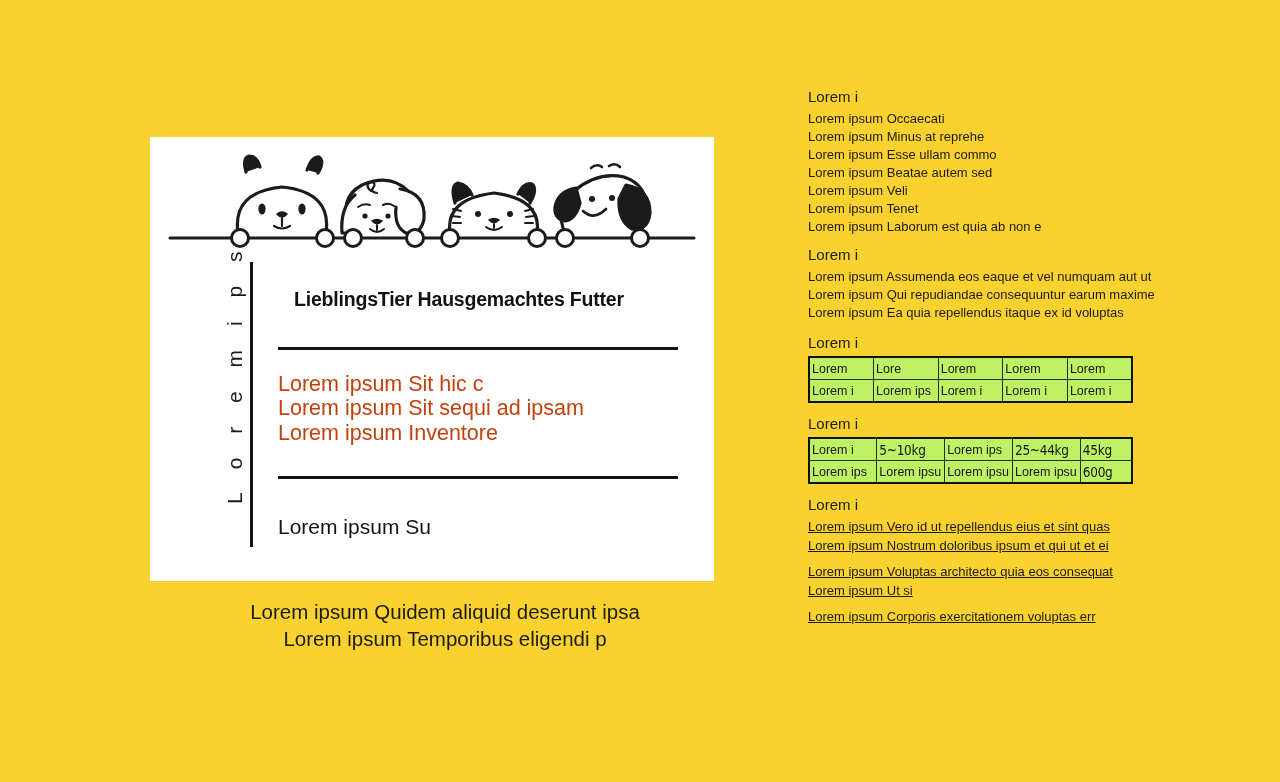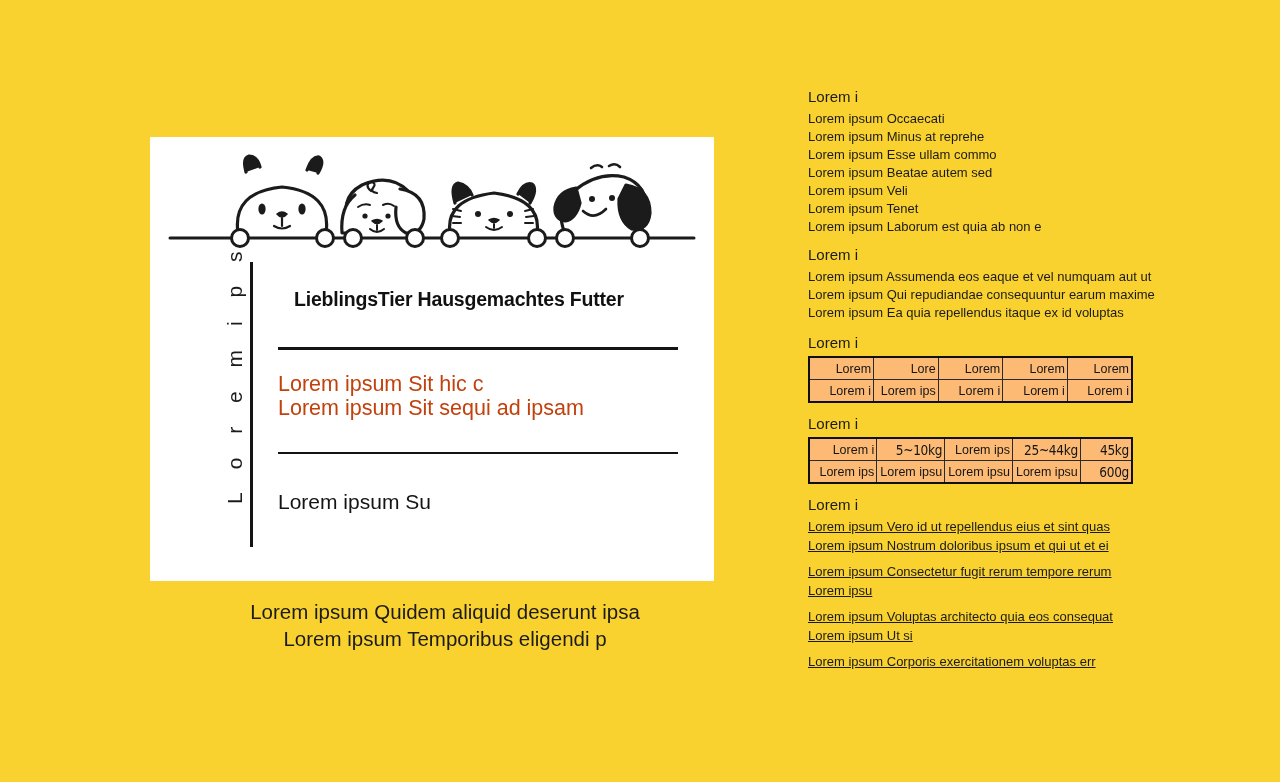--- a/index.html
+++ b/index.html
@@ -157,22 +157,22 @@
   
   .spec-table {
     border-collapse: collapse;
     border: 2.5px solid #101010;
     background: #ffffff;
     table-layout: fixed;
     margin-bottom: 4px;
   }
   .spec-table td {
     border: 1px solid #2a2a2a;
-    background: #fdba74;
-    text-align: right;
+    background: #bef264;
+    text-align: left;
     font-size: 12.5px;
     height: 21px;
     padding: 0 2px;
     color: #151515;
     white-space: nowrap;
     overflow: hidden;
   }
   #nutrition-table { width: 325px; margin-top: 2px; }
   #weight-table { width: 325px; margin-top: 2px; }
   #weight-table td.numeric {
@@ -266,20 +266,21 @@
     <div id="card-rule-vertical"></div>
 
     <div id="card-text-col">
       <h1 id="product-title">LieblingsTier Hausgemachtes Futter</h1>
 
       <div class="card-divider" id="divider-top"></div>
 
       <ul id="variant-list">
         <li>Lorem ipsum Sit hic c</li>
         <li>Lorem ipsum Sit sequi ad ipsam</li>
+        <li>Lorem ipsum Inventore</li>
       </ul>
 
       <div class="card-divider" id="divider-bottom"></div>
 
       <div id="card-footnote">Lorem ipsum Su</div>
     </div>
   </div>
 </div>
 
 <div id="card-caption">
@@ -354,17 +355,16 @@
           <td>Lorem ipsu</td>
           <td class="numeric">600g</td>
         </tr>
       </tbody>
     </table>
   </div>
 
   <div class="spec-group">
     <div class="spec-heading spaced">Lorem i</div>
     <div class="spec-para">Lorem ipsum Vero id ut repellendus eius et sint quas Lorem ipsum Nostrum doloribus ipsum et qui ut et ei</div>
-    <div class="spec-para">Lorem ipsum Consectetur fugit rerum tempore rerum Lorem ipsu</div>
     <div class="spec-para">Lorem ipsum Voluptas architecto quia eos consequat Lorem ipsum Ut si</div>
     <div class="spec-para">Lorem ipsum Corporis exercitationem voluptas err</div>
   </div>
 </div>
 
 </body></html>

